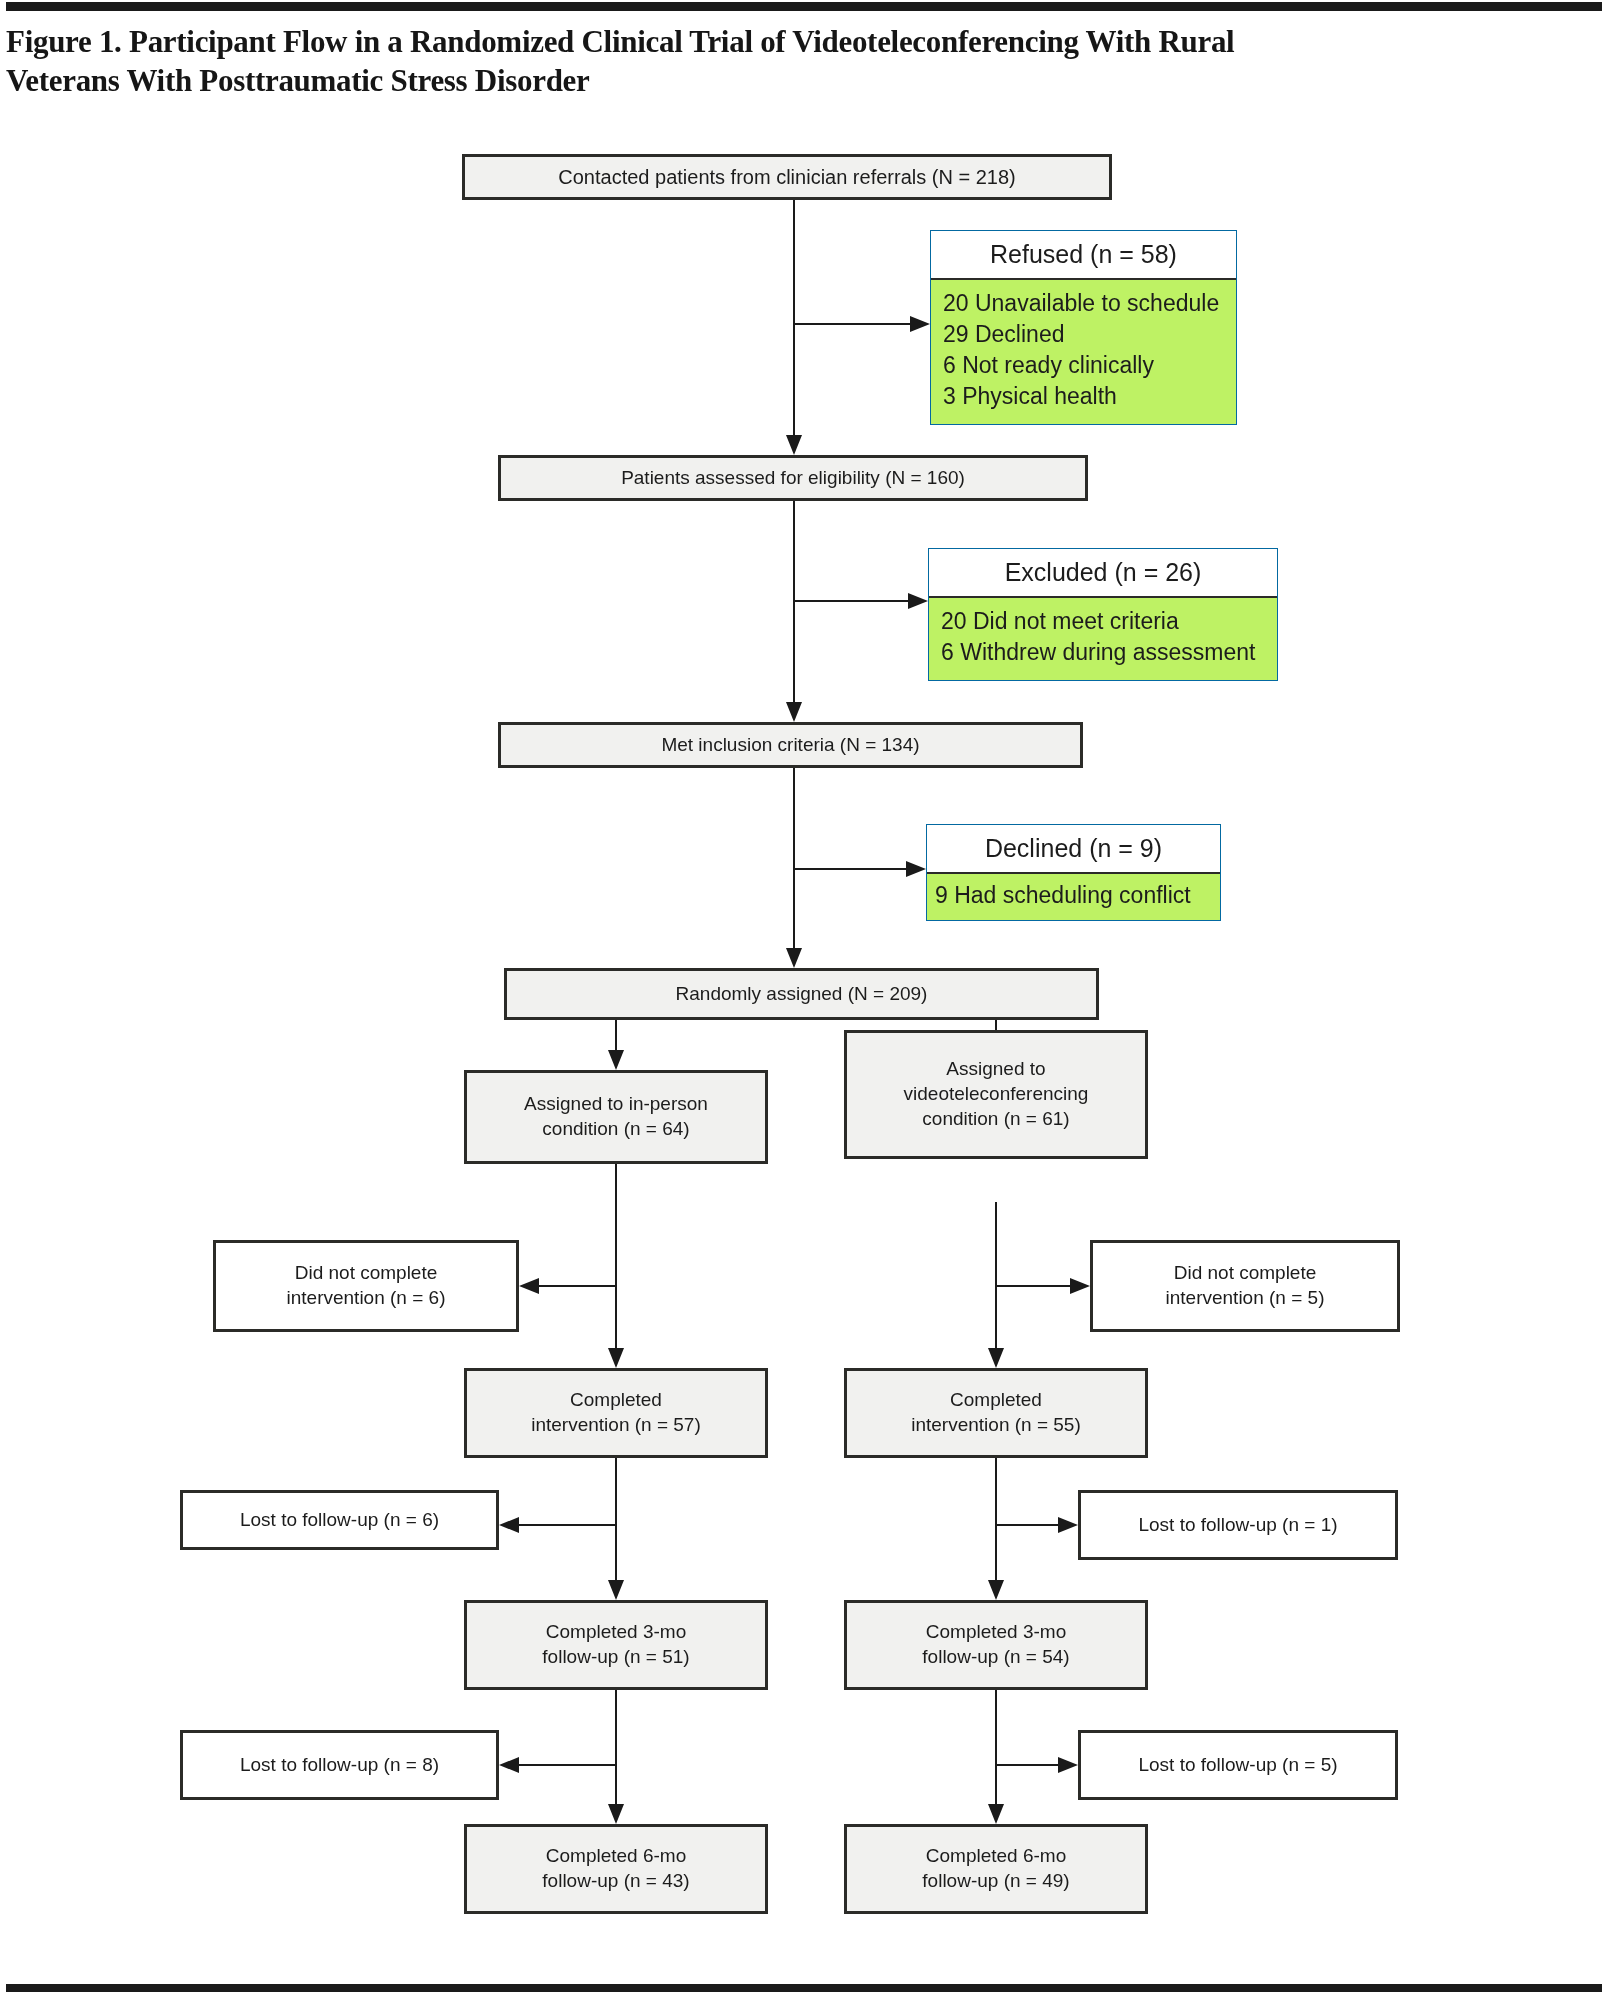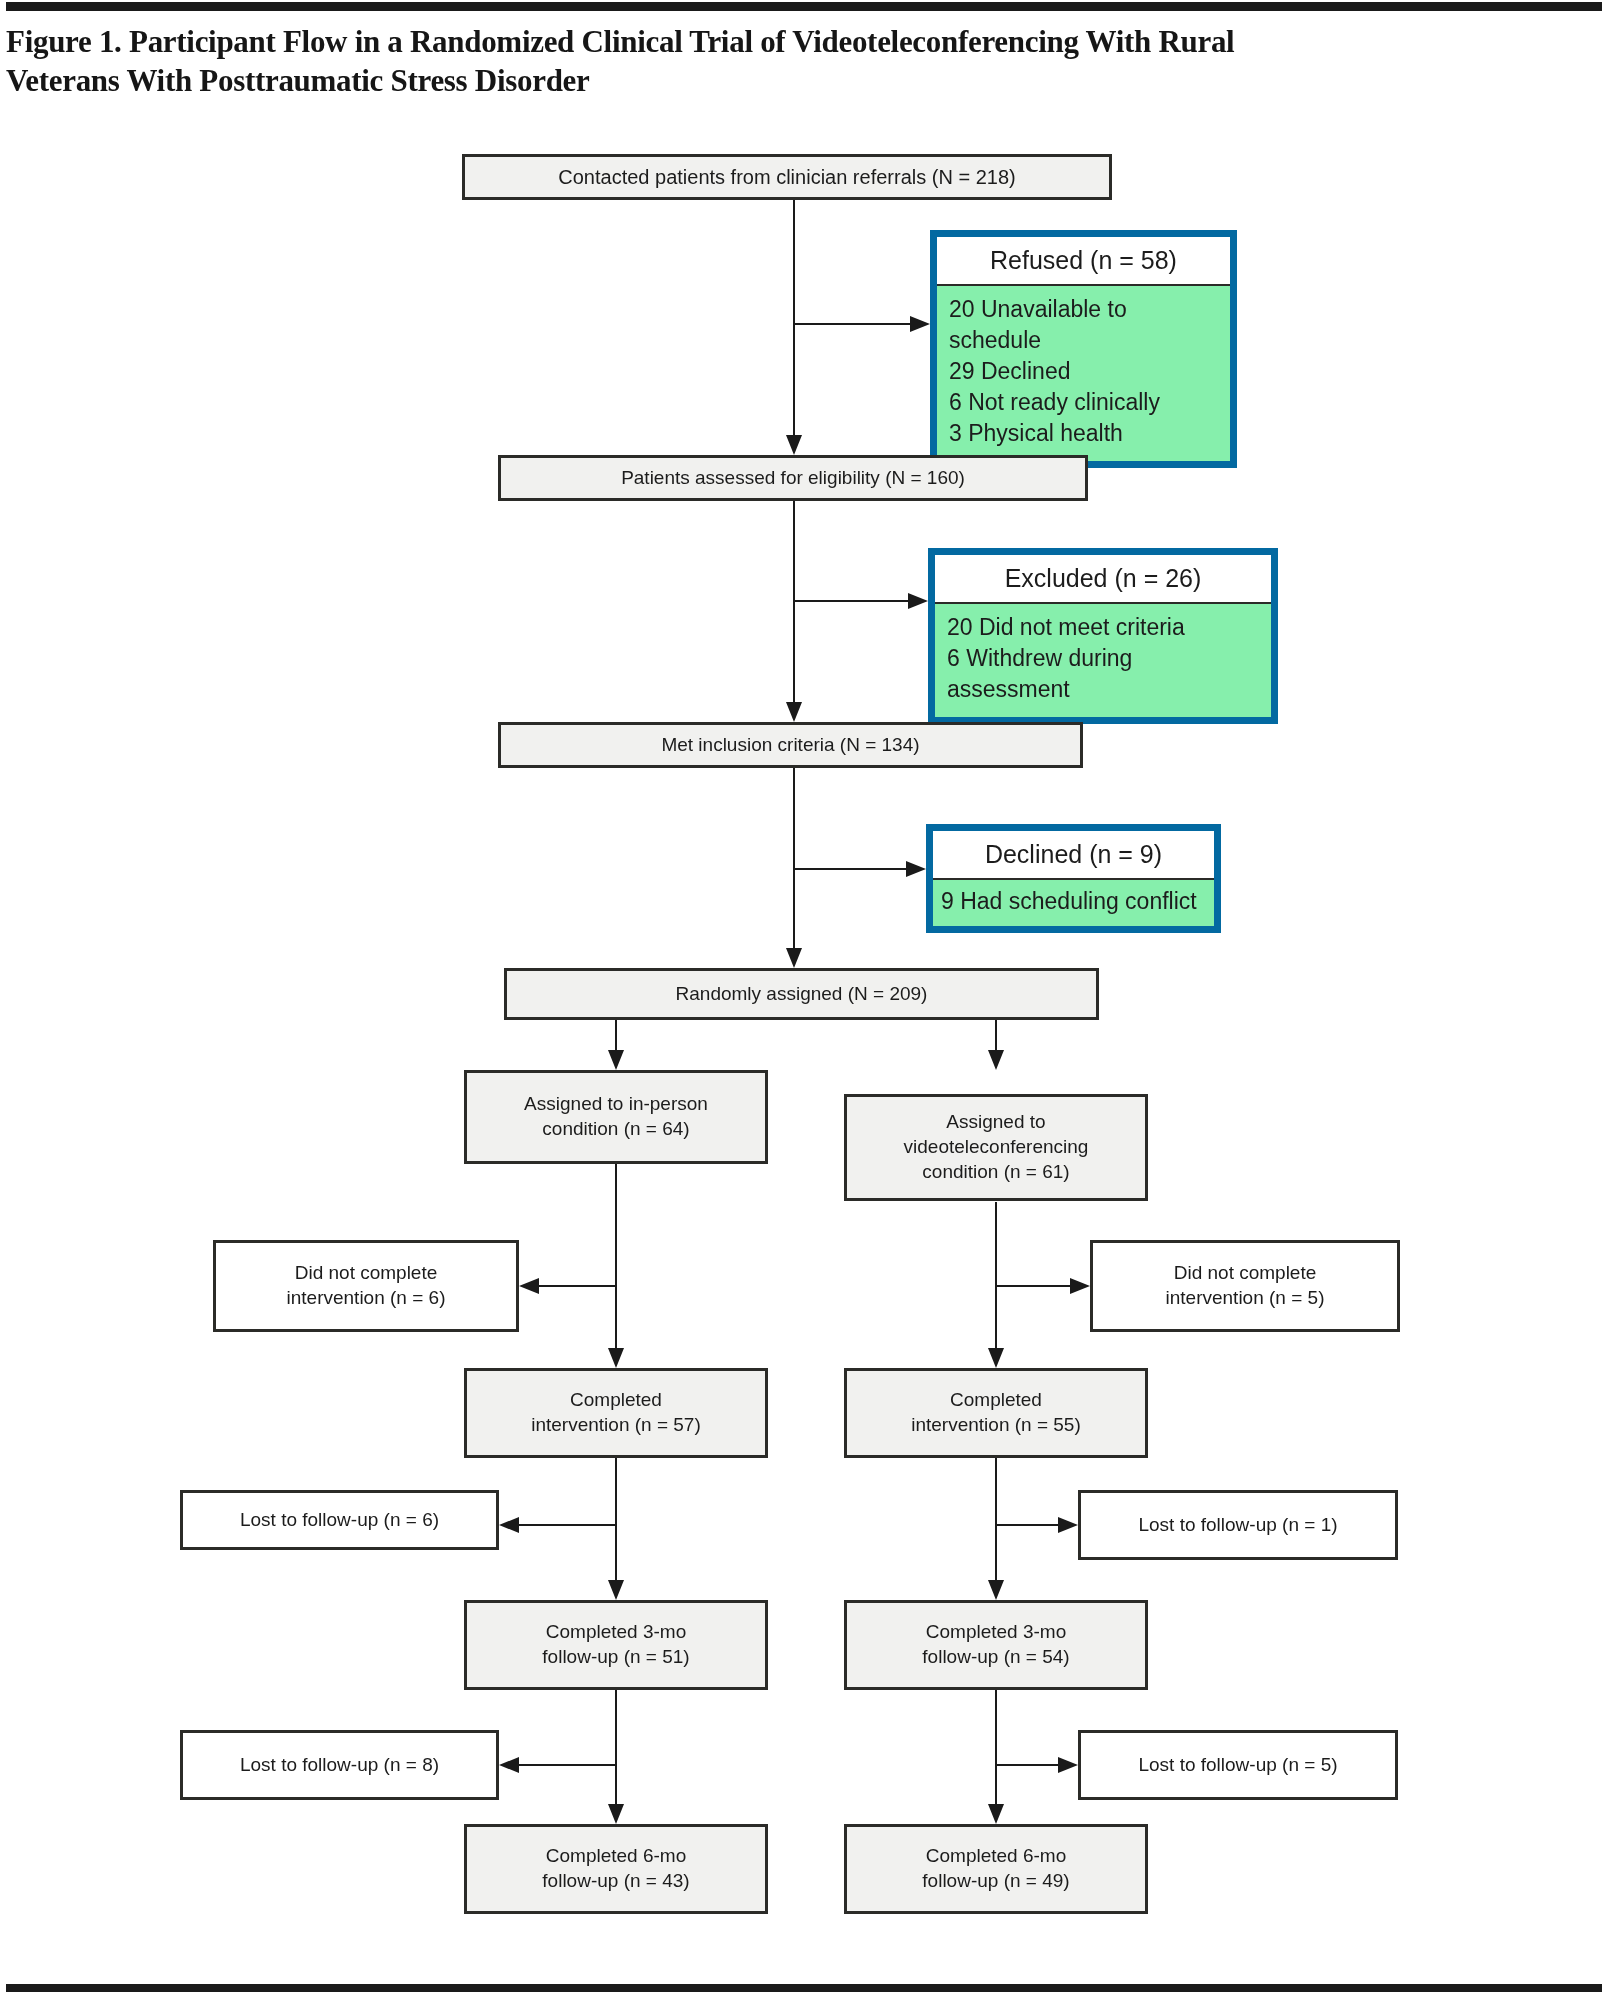--- a/index.html
+++ b/index.html
@@ -21,21 +21,21 @@
     position:absolute;box-sizing:border-box;
     border:3px solid #2b2b28;
     display:flex;align-items:center;justify-content:center;
     text-align:center;font-size:19px;line-height:1.3;color:#1c1c1c;
     white-space:pre-line;
   }
   .gray{background:#f1f1ef;}
   .white{background:#ffffff;}
   .sidebox{
     position:absolute;box-sizing:border-box;
-    border:7px solid #0369a1;background:#86efac;color:#1c1c1c;
+    border:1px solid #0369a1;background:#bef264;color:#1c1c1c;
   }
   .sidebox-header{
     background:#ffffff;border-bottom:2.5px solid #2b2b28;
     text-align:center;font-size:25px;padding:9px 4px;
   }
   .sidebox-body{padding:8px 10px 12px 12px;}
   .reason{font-size:23px;line-height:31px;text-align:left;white-space:pre-line;}
   .vline,.hline{position:absolute;background:#1a1a1a;}
   .vline{width:2px;}
   .hline{height:2px;}
@@ -138,21 +138,21 @@
   <div class="vline" style="left:615px;top:1690px;height:114px;"></div>
   <div class="arr-down" style="left:608px;top:1804px;"></div>
 
   <div class="hline" style="left:517px;top:1764px;width:99px;"></div>
   <div class="arr-left" style="left:499px;top:1757px;"></div>
   <div class="box white" style="left:180px;top:1730px;width:319px;height:70px;">Lost to follow-up (n = 8)</div>
 
   <div class="box gray" style="left:464px;top:1824px;width:304px;height:90px;">Completed 6-mo
 follow-up (n = 43)</div>
 
-  <div class="box gray" style="left:844px;top:1094px;width:304px;height:107px;">Assigned to
+  <div class="box gray" style="left:844px;top:1030px;width:304px;height:129px;">Assigned to
 videoteleconferencing
 condition (n = 61)</div>
 
   <div class="vline" style="left:995px;top:1202px;height:146px;"></div>
   <div class="arr-down" style="left:988px;top:1348px;"></div>
 
   <div class="hline" style="left:996px;top:1285px;width:76px;"></div>
   <div class="arr-right" style="left:1070px;top:1278px;"></div>
   <div class="box white" style="left:1090px;top:1240px;width:310px;height:92px;">Did not complete
 intervention (n = 5)</div>

